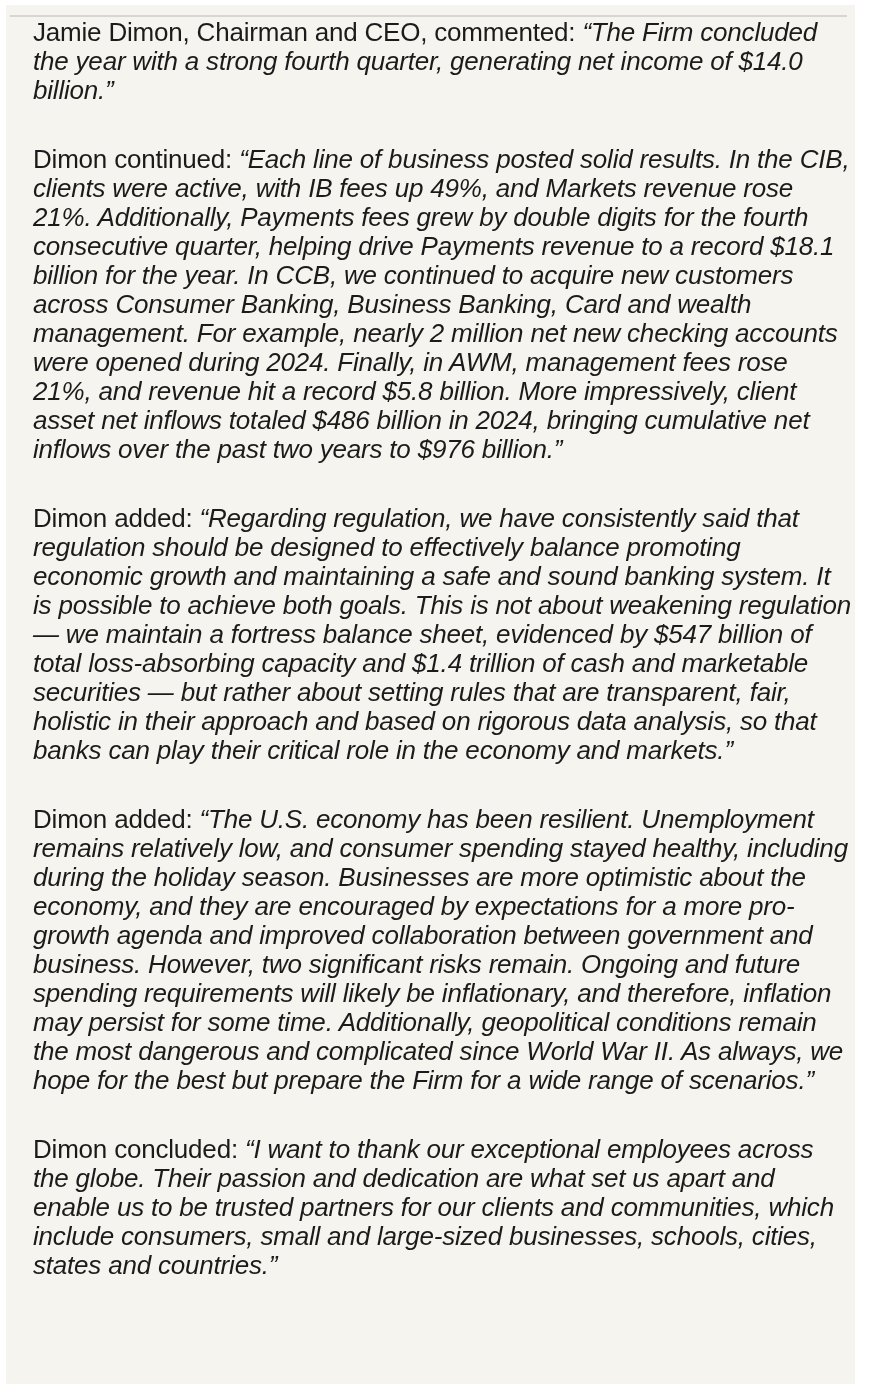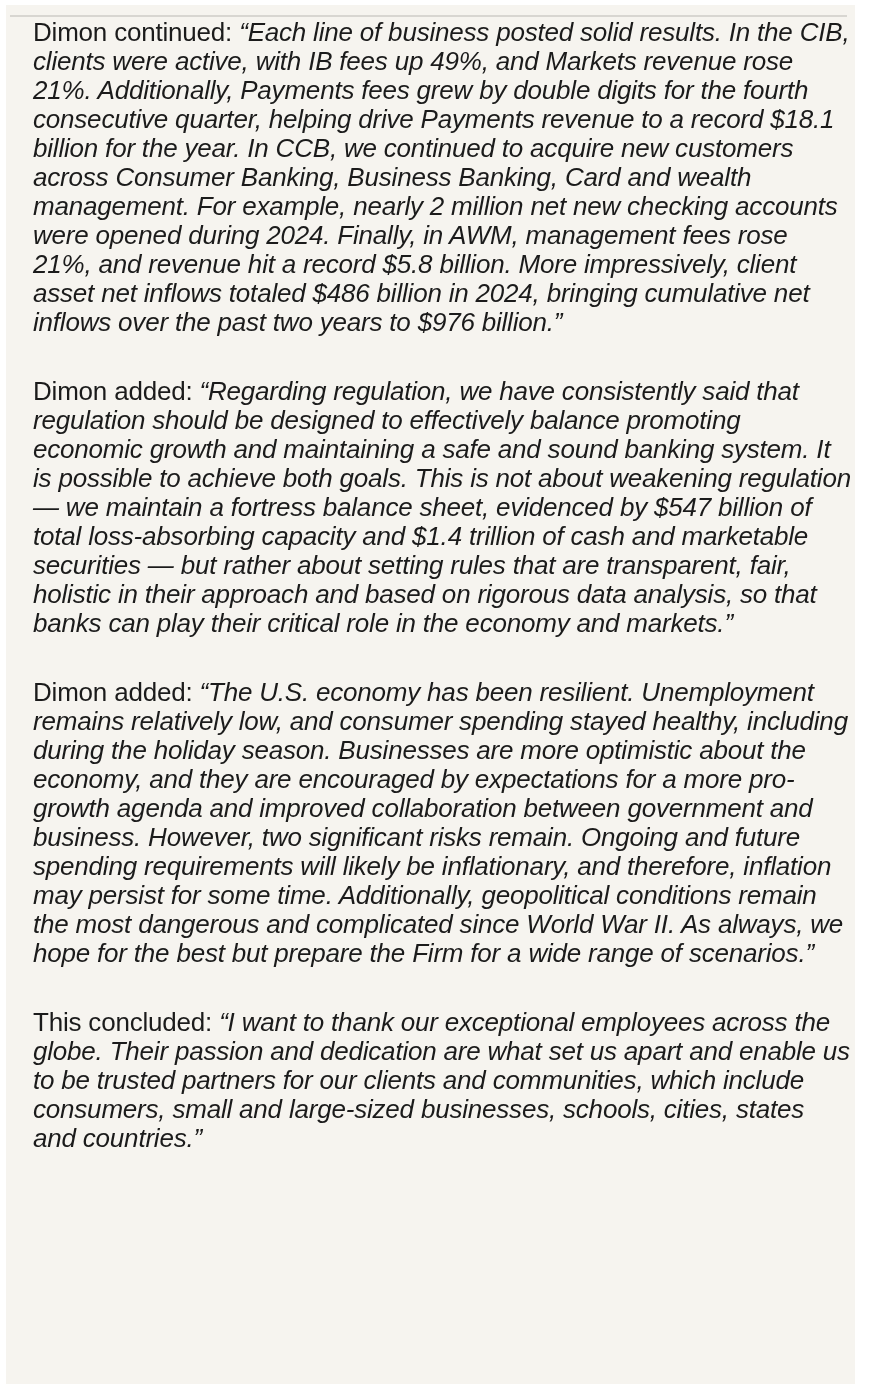--- a/index.html
+++ b/index.html
@@ -48,23 +48,24 @@
     font-style: italic;
   }
 </style>
 </head>
 <body>
 
 <div class="page">
   <div class="top-artifact"></div>
   <div class="text-column">
 
+    <p><span class="intro">Jamie Dimon, Chairman and CEO, commented: </span><span class="quote">“The Firm concluded the year with a strong fourth quarter, generating net income of $14.0 billion.”</span></p>
 
     <p><span class="intro">Dimon continued: </span><span class="quote">“Each line of business posted solid results. In the CIB, clients were active, with IB fees up 49%, and Markets revenue rose 21%. Additionally, Payments fees grew by double digits for the fourth consecutive quarter, helping drive Payments revenue to a record $18.1 billion for the year. In CCB, we continued to acquire new customers across Consumer Banking, Business Banking, Card and wealth management. For example, nearly 2 million net new checking accounts were opened during 2024. Finally, in AWM, management fees rose 21%, and revenue hit a record $5.8 billion. More impressively, client asset net inflows totaled $486 billion in 2024, bringing cumulative net inflows over the past two years to $976 billion.”</span></p>
 
     <p><span class="intro">Dimon added: </span><span class="quote">“Regarding regulation, we have consistently said that regulation should be designed to effectively balance promoting economic growth and maintaining a safe and sound banking system. It is possible to achieve both goals. This is not about weakening regulation — we maintain a fortress balance sheet, evidenced by $547 billion of total loss-absorbing capacity and $1.4 trillion of cash and marketable securities — but rather about setting rules that are transparent, fair, holistic in their approach and based on rigorous data analysis, so that banks can play their critical role in the economy and markets.”</span></p>
 
     <p><span class="intro">Dimon added: </span><span class="quote">“The U.S. economy has been resilient. Unemployment remains relatively low, and consumer spending stayed healthy, including during the holiday season. Businesses are more optimistic about the economy, and they are encouraged by expectations for a more pro-growth agenda and improved collaboration between government and business. However, two significant risks remain. Ongoing and future spending requirements will likely be inflationary, and therefore, inflation may persist for some time. Additionally, geopolitical conditions remain the most dangerous and complicated since World War II. As always, we hope for the best but prepare the Firm for a wide range of scenarios.”</span></p>
 
-    <p><span class="intro">This concluded: </span><span class="quote">“I want to thank our exceptional employees across the globe. Their passion and dedication are what set us apart and enable us to be trusted partners for our clients and communities, which include consumers, small and large-sized businesses, schools, cities, states and countries.”</span></p>
+    <p><span class="intro">Dimon concluded: </span><span class="quote">“I want to thank our exceptional employees across the globe. Their passion and dedication are what set us apart and enable us to be trusted partners for our clients and communities, which include consumers, small and large-sized businesses, schools, cities, states and countries.”</span></p>
 
   </div>
 </div>
 
 </body></html>

